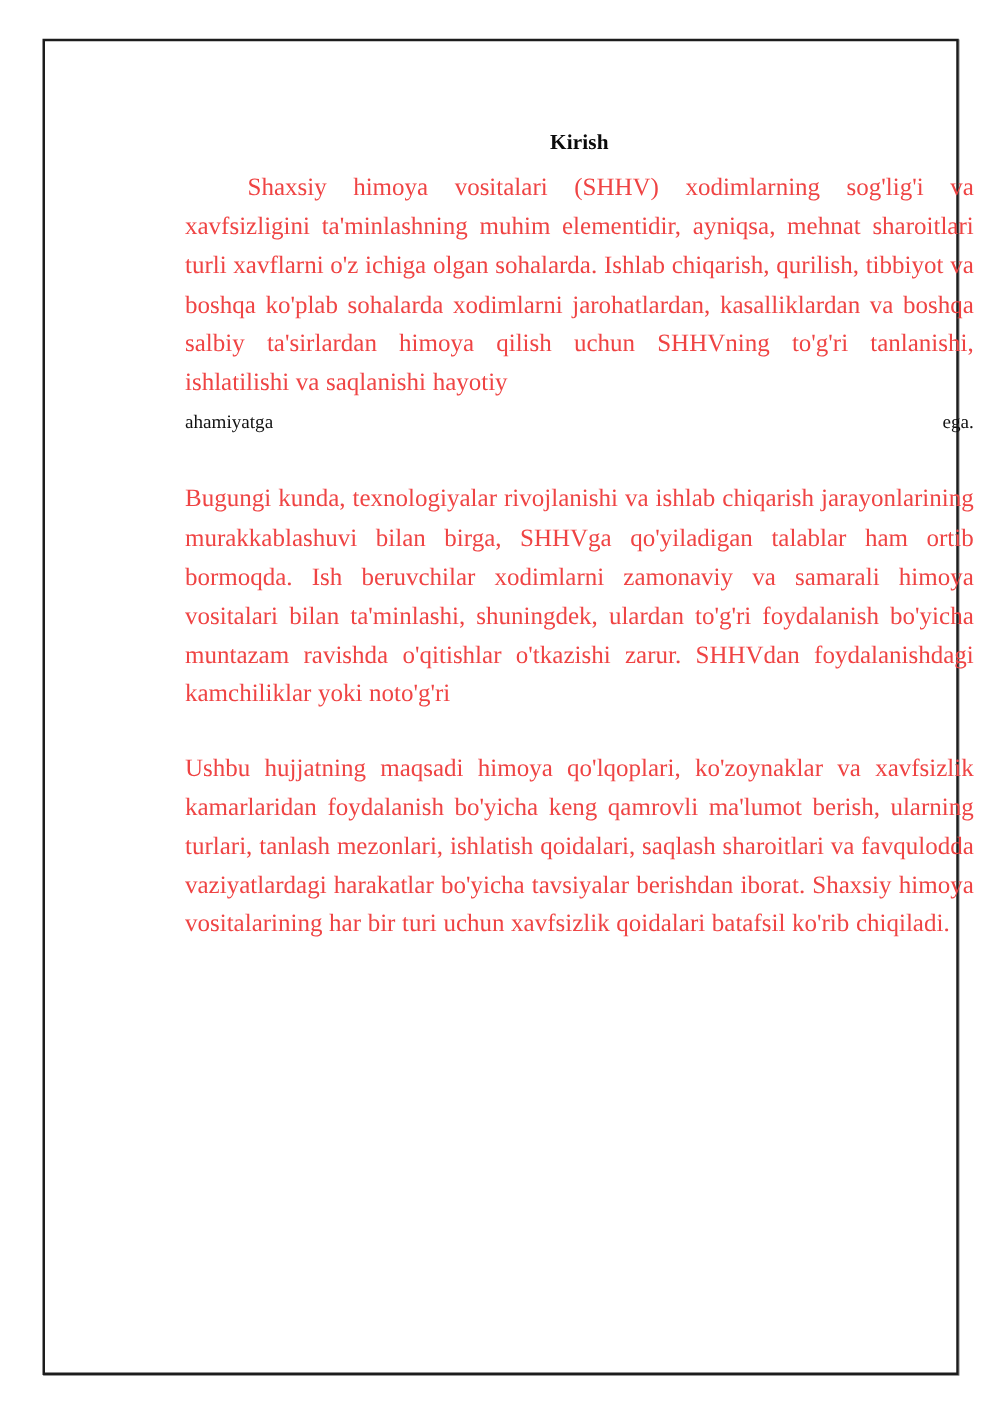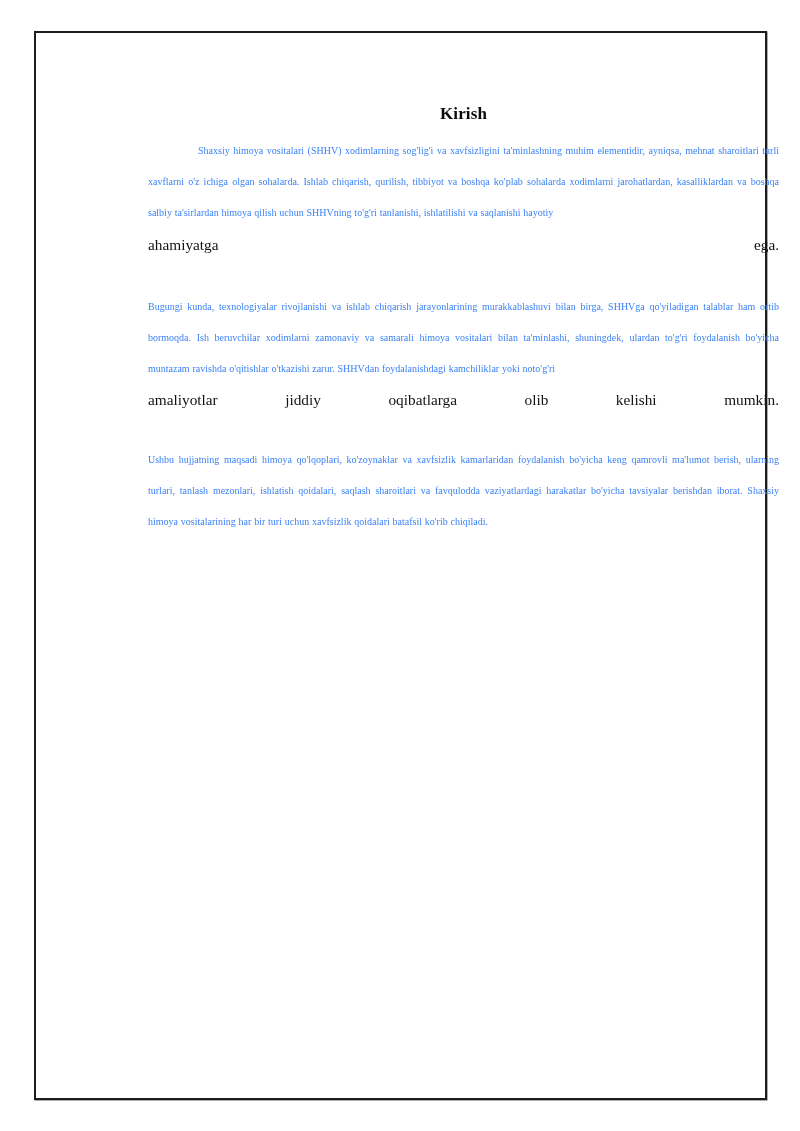--- a/index.html
+++ b/index.html
@@ -48,23 +48,23 @@
     font-size: 17px;
     font-weight: bold;
     text-align: center;
     color: #0b0b0b;
     line-height: 30px;
     margin: 0 0 6px 0;
     letter-spacing: 0.1px;
   }
 
   .para {
-    font-size: 10px;
+    font-size: 20px;
     line-height: 31.2px;
-    color: #3b82f6;
+    color: #ef4444;
     text-align: justify;
     margin: 0;
     word-spacing: 0.3px;
   }
 
   
   .para-indent {
     text-indent: 50px;
   }
 
@@ -102,28 +102,20 @@
 
       <p class="para para-indent">Shaxsiy himoya vositalari (SHHV) xodimlarning sog'lig'i va xavfsizligini ta'minlashning muhim elementidir, ayniqsa, mehnat sharoitlari turli xavflarni o'z ichiga olgan sohalarda. Ishlab chiqarish, qurilish, tibbiyot va boshqa ko'plab sohalarda xodimlarni jarohatlardan, kasalliklardan va boshqa salbiy ta'sirlardan himoya qilish uchun SHHVning to'g'ri tanlanishi, ishlatilishi va saqlanishi hayotiy</p>
       <div class="tail-justified">
         <span>ahamiyatga</span>
         <span>ega.</span>
       </div>
 
       <div class="para-gap"></div>
 
       <p class="para">Bugungi kunda, texnologiyalar rivojlanishi va ishlab chiqarish jarayonlarining murakkablashuvi bilan birga, SHHVga qo'yiladigan talablar ham ortib bormoqda. Ish beruvchilar xodimlarni zamonaviy va samarali himoya vositalari bilan ta'minlashi, shuningdek, ulardan to'g'ri foydalanish bo'yicha muntazam ravishda o'qitishlar o'tkazishi zarur. SHHVdan foydalanishdagi kamchiliklar yoki noto'g'ri</p>
-      <div class="tail-justified">
-        <span>amaliyotlar</span>
-        <span>jiddiy</span>
-        <span>oqibatlarga</span>
-        <span>olib</span>
-        <span>kelishi</span>
-        <span>mumkin.</span>
-      </div>
 
       <div class="para-gap-small"></div>
 
       <p class="para">Ushbu hujjatning maqsadi himoya qo'lqoplari, ko'zoynaklar va xavfsizlik kamarlaridan foydalanish bo'yicha keng qamrovli ma'lumot berish, ularning turlari, tanlash mezonlari, ishlatish qoidalari, saqlash sharoitlari va favqulodda vaziyatlardagi harakatlar bo'yicha tavsiyalar berishdan iborat. Shaxsiy himoya vositalarining har bir turi uchun xavfsizlik qoidalari batafsil ko'rib chiqiladi.</p>
 
     </div>
   </div>
 </div>
 
 </body></html>

